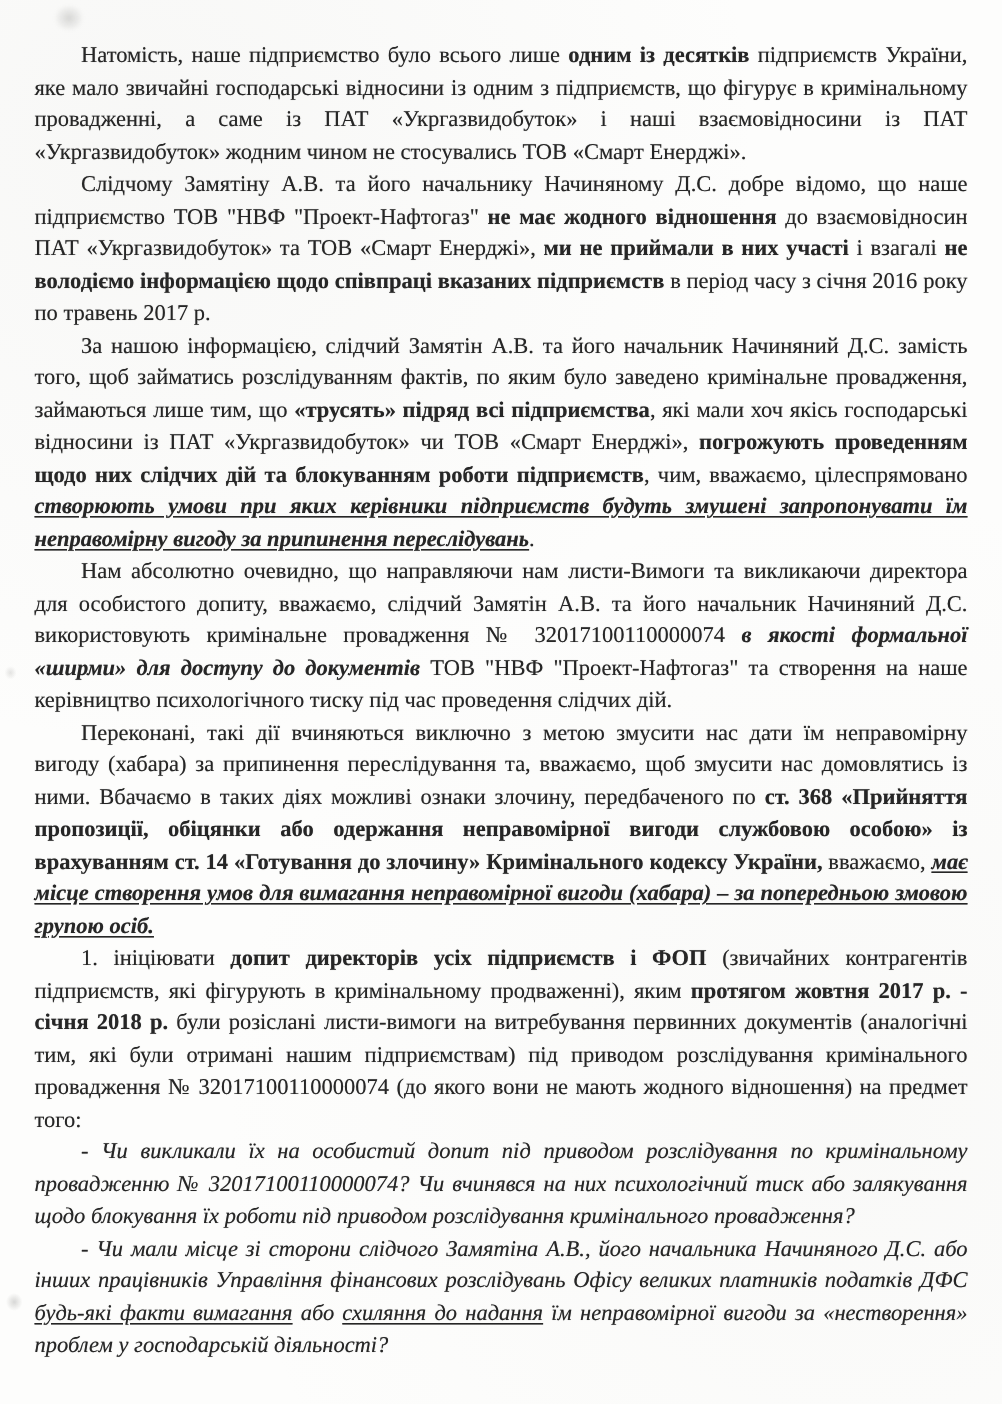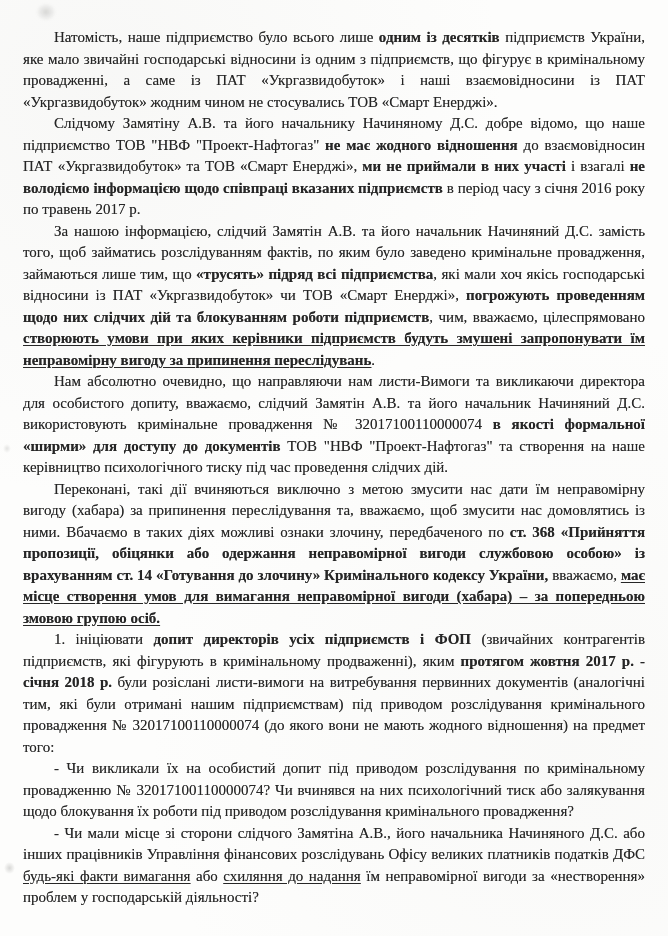--- a/index.html
+++ b/index.html
@@ -34,21 +34,21 @@
     line-height: 21.5px;
     text-align: justify;
     text-shadow: 0 0 0.5px rgba(45,45,45,0.55);
   }
   p.para {
     margin: 0;
     padding: 0;
     text-indent: 31px;
   }
   .r-b { font-weight: bold; }
-  .r-i { }
+  .r-i { font-style: italic; }
   .r-u { text-decoration: underline; text-underline-offset: 2px; }
   
   .smudge-top {
     position: absolute;
     left: 36px;
     top: 3px;
     width: 20px;
     height: 18px;
     background: radial-gradient(closest-side, rgba(125,125,122,0.28), rgba(125,125,122,0.0));
     filter: blur(1px);

